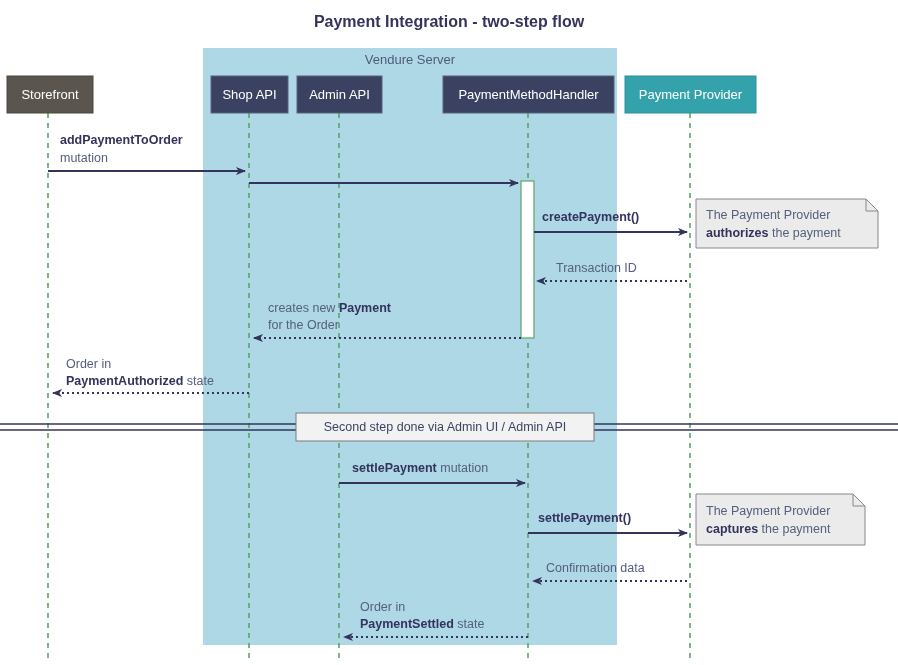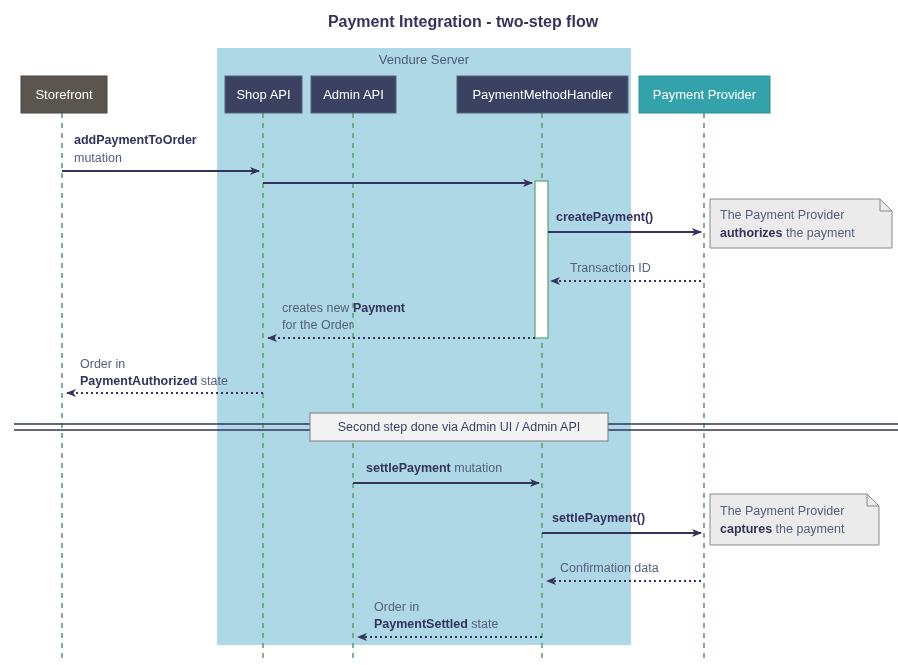--- a/index.html
+++ b/index.html
@@ -12,21 +12,20 @@
     height: 665px;
     font-family: "Liberation Sans", sans-serif;
     position: relative;
     overflow: hidden;
   }
   #diagram-root {
     position: absolute;
     left: 0; top: 0;
     width: 718px;
     height: 665px;
-    padding-left: 14px;
   }
   svg.diagram {
     display: block;
     width: 898px;
     height: 665px;
   }
   .title-text {
     font-family: "Liberation Sans", sans-serif;
     font-size: 16px;
     font-weight: bold;

